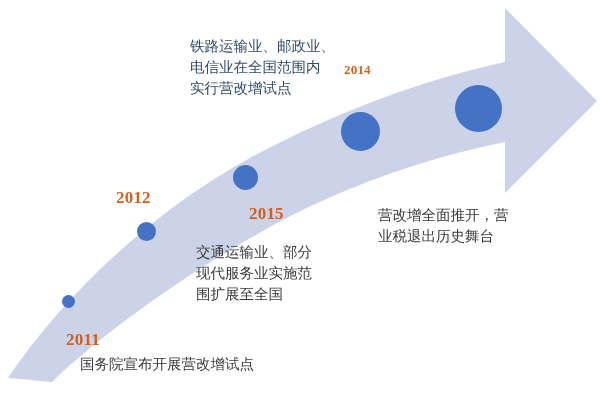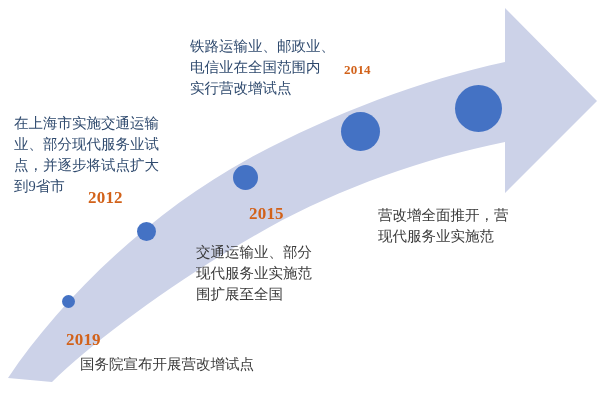--- a/index.html
+++ b/index.html
@@ -45,21 +45,21 @@
   .desc-dark { color: #3a3a3a; }
 
   
   #dot-2011    { left: 62px;  top: 295px; width: 13px;  height: 13px; }
   #dot-2012    { left: 137px; top: 222px; width: 19px;  height: 19px; }
   #dot-2013    { left: 233px; top: 165px; width: 25px;  height: 25px; }
   #dot-2014    { left: 341px; top: 112px; width: 39px;  height: 39px; }
   #dot-2016    { left: 455px; top: 85px;  width: 47px;  height: 47px; }
 
   #year-2011   { left: 66px;  top: 330px; font-size: 17px; }
-  #year-2012   { left: 88px; top: 188px; font-size: 17px; }
+  #year-2012   { left: 116px; top: 188px; font-size: 17px; }
   #year-2013   { left: 249px; top: 204px; font-size: 17px; }
   #year-2014   { left: 344px; top: 62px;  font-size: 13px; }
   #year-2016   { left: 449px; top: 172px; font-size: 17px; }
 
   #desc-2011   { left: 80px;  top: 354px; font-size: 14.5px; }
   #desc-2012   { left: 14px;  top: 113px; font-size: 14.5px; }
   #desc-2013   { left: 196px; top: 242px; font-size: 14.5px; }
   #desc-2014   { left: 190px; top: 36px;  font-size: 14.5px; }
   #desc-2016   { left: 378px; top: 205px; font-size: 14.5px; }
 </style>
@@ -81,32 +81,28 @@
              C 178 278, 95 340, 52 382
              Z"></path>
   </svg>
 
   <div class="dot" id="dot-2011"></div>
   <div class="dot" id="dot-2012"></div>
   <div class="dot" id="dot-2013"></div>
   <div class="dot" id="dot-2014"></div>
   <div class="dot" id="dot-2016"></div>
 
-  <div class="year" id="year-2011">2019</div>
+  <div class="year" id="year-2011">2011</div>
   <div class="year" id="year-2012">2012</div>
   <div class="year" id="year-2013">2015</div>
   <div class="year" id="year-2014">2014</div>
 
   <div class="desc desc-dark" id="desc-2011">国务院宣布开展营改增试点</div>
-  <div class="desc desc-blue" id="desc-2012">在上海市实施交通运输
-业、部分现代服务业试
-点，并逐步将试点扩大
-到9省市</div>
   <div class="desc desc-dark" id="desc-2013">交通运输业、部分
 现代服务业实施范
 围扩展至全国</div>
   <div class="desc desc-blue" id="desc-2014">铁路运输业、邮政业、
 电信业在全国范围内
 实行营改增试点</div>
   <div class="desc desc-dark" id="desc-2016">营改增全面推开，营
-现代服务业实施范</div>
+业税退出历史舞台</div>
 
 </div>
 
 </body></html>

